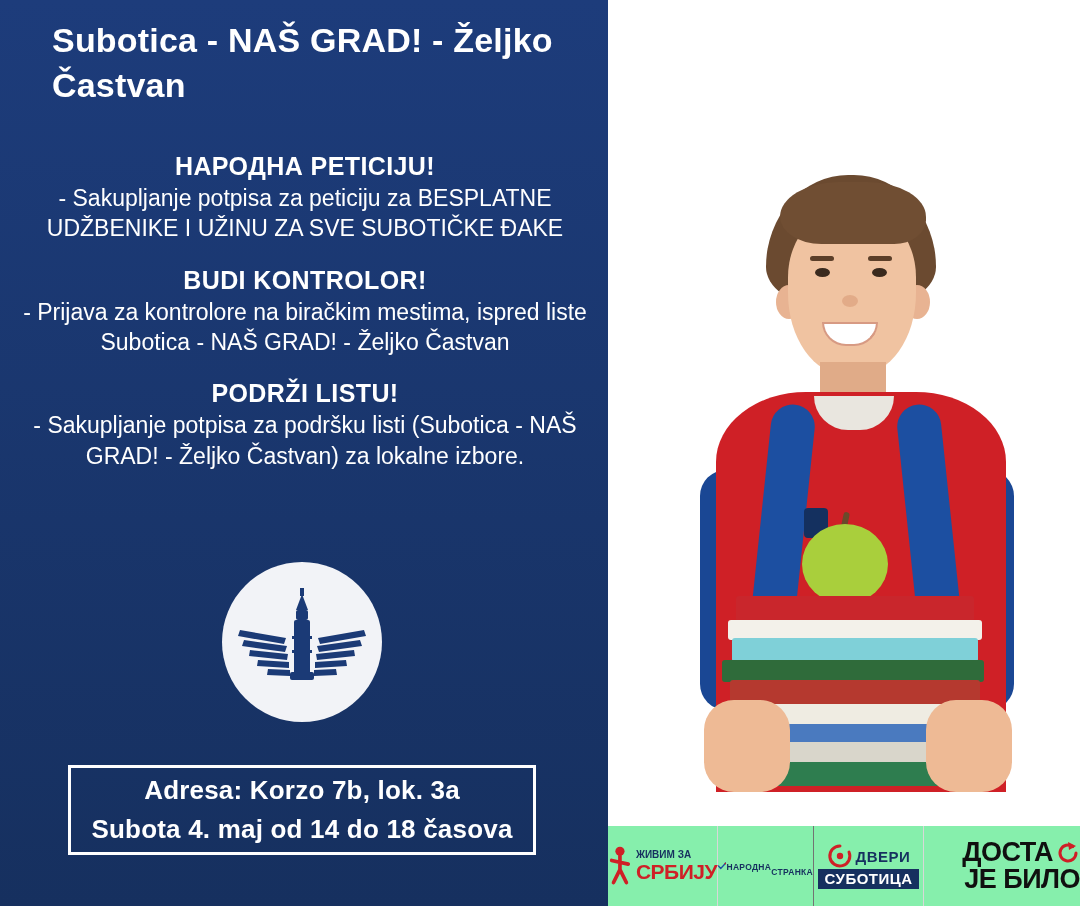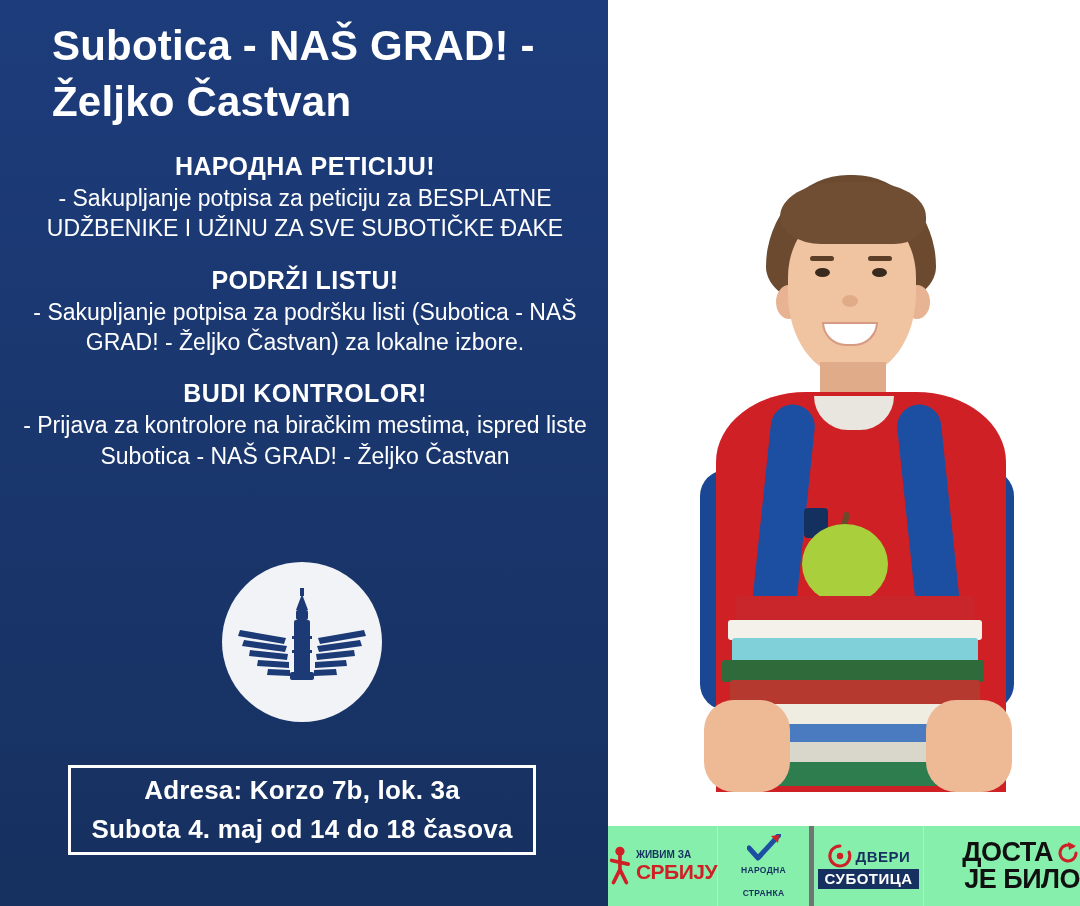--- a/index.html
+++ b/index.html
@@ -28,21 +28,21 @@
     background: #1b3a76;
     background: linear-gradient(180deg, #1d3c7b 0%, #16305f 100%);
   }
 
   .title {
     position: absolute;
     left: 52px;
     top: 18px;
     width: 520px;
     color: #ffffff;
-    font-size: 42px;
+    font-size: 34px;
     font-weight: bold;
     line-height: 1.33;
     letter-spacing: 0.2px;
   }
 
   .sections {
     position: absolute;
     left: 20px;
     top: 152px;
     width: 570px;
@@ -350,22 +350,22 @@
     color: #cf2026;
     letter-spacing: -0.5px;
   }
   .logo-zivim .z-small {
     font-size: 10px;
     font-weight: bold;
     color: #16305f;
   }
   .logo-narodna {
     width: 96px;
-    border-right: 5px solid #737373;
-    flex-direction: column;
+    border-right: 1px solid #737373;
+    flex-direction: row;
   }
   .logo-narodna .n-text {
     font-size: 8.5px;
     font-weight: bold;
     color: #16305f;
     text-align: center;
     line-height: 1.25;
     letter-spacing: 0.3px;
     margin-top: 3px;
   }
@@ -429,27 +429,27 @@
     <div class="title">Subotica - NAŠ GRAD! - Željko Častvan</div>
 
     <div class="sections">
 
       <div class="section">
         <div class="section-heading">НАРОДНА PETICIJU!</div>
         <div class="section-body">- Sakupljanje potpisa za peticiju za BESPLATNE UDŽBENIKE I UŽINU ZA SVE SUBOTIČKE ĐAKE</div>
       </div>
 
       <div class="section">
+        <div class="section-heading">BUDI KONTROLOR!</div>
+        <div class="section-body">- Prijava za kontrolore na biračkim mestima, ispred liste Subotica - NAŠ GRAD! - Željko Častvan</div>
+      </div>
+
+      <div class="section">
         <div class="section-heading">PODRŽI LISTU!</div>
         <div class="section-body">- Sakupljanje potpisa za podršku listi (Subotica - NAŠ GRAD! - Željko Častvan) za lokalne izbore.</div>
-      </div>
-
-      <div class="section">
-        <div class="section-heading">BUDI KONTROLOR!</div>
-        <div class="section-body">- Prijava za kontrolore na biračkim mestima, ispred liste Subotica - NAŠ GRAD! - Željko Častvan</div>
       </div>
 
     </div>
 
     <div class="emblem">
       <svg width="140" height="112" viewBox="0 0 140 112" aria-hidden="true">
         <g fill="#1b3a76">
 
           <path d="M8 44 L54 52 L52 58 L6 50 Z"></path>
           <path d="M12 54 L55 60 L53 66 L10 60 Z"></path>

